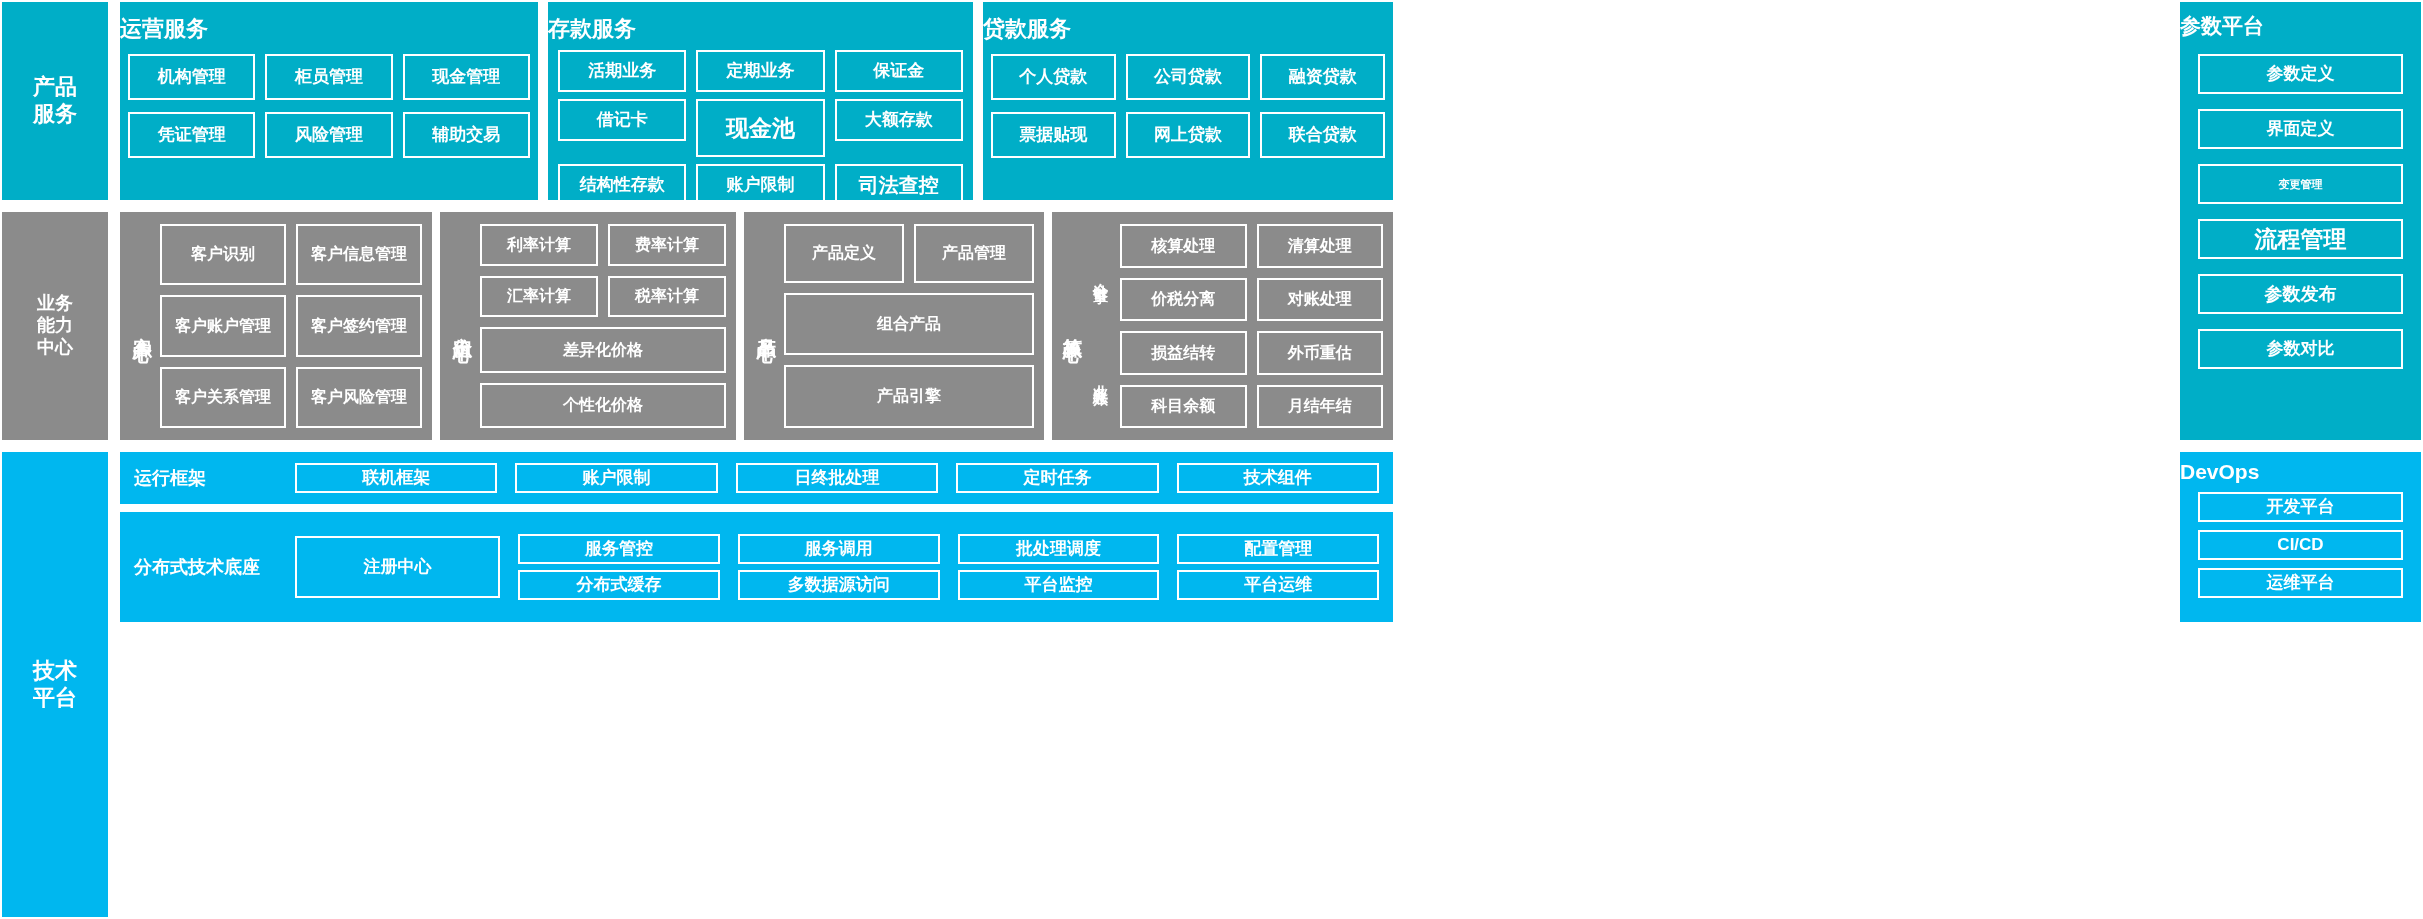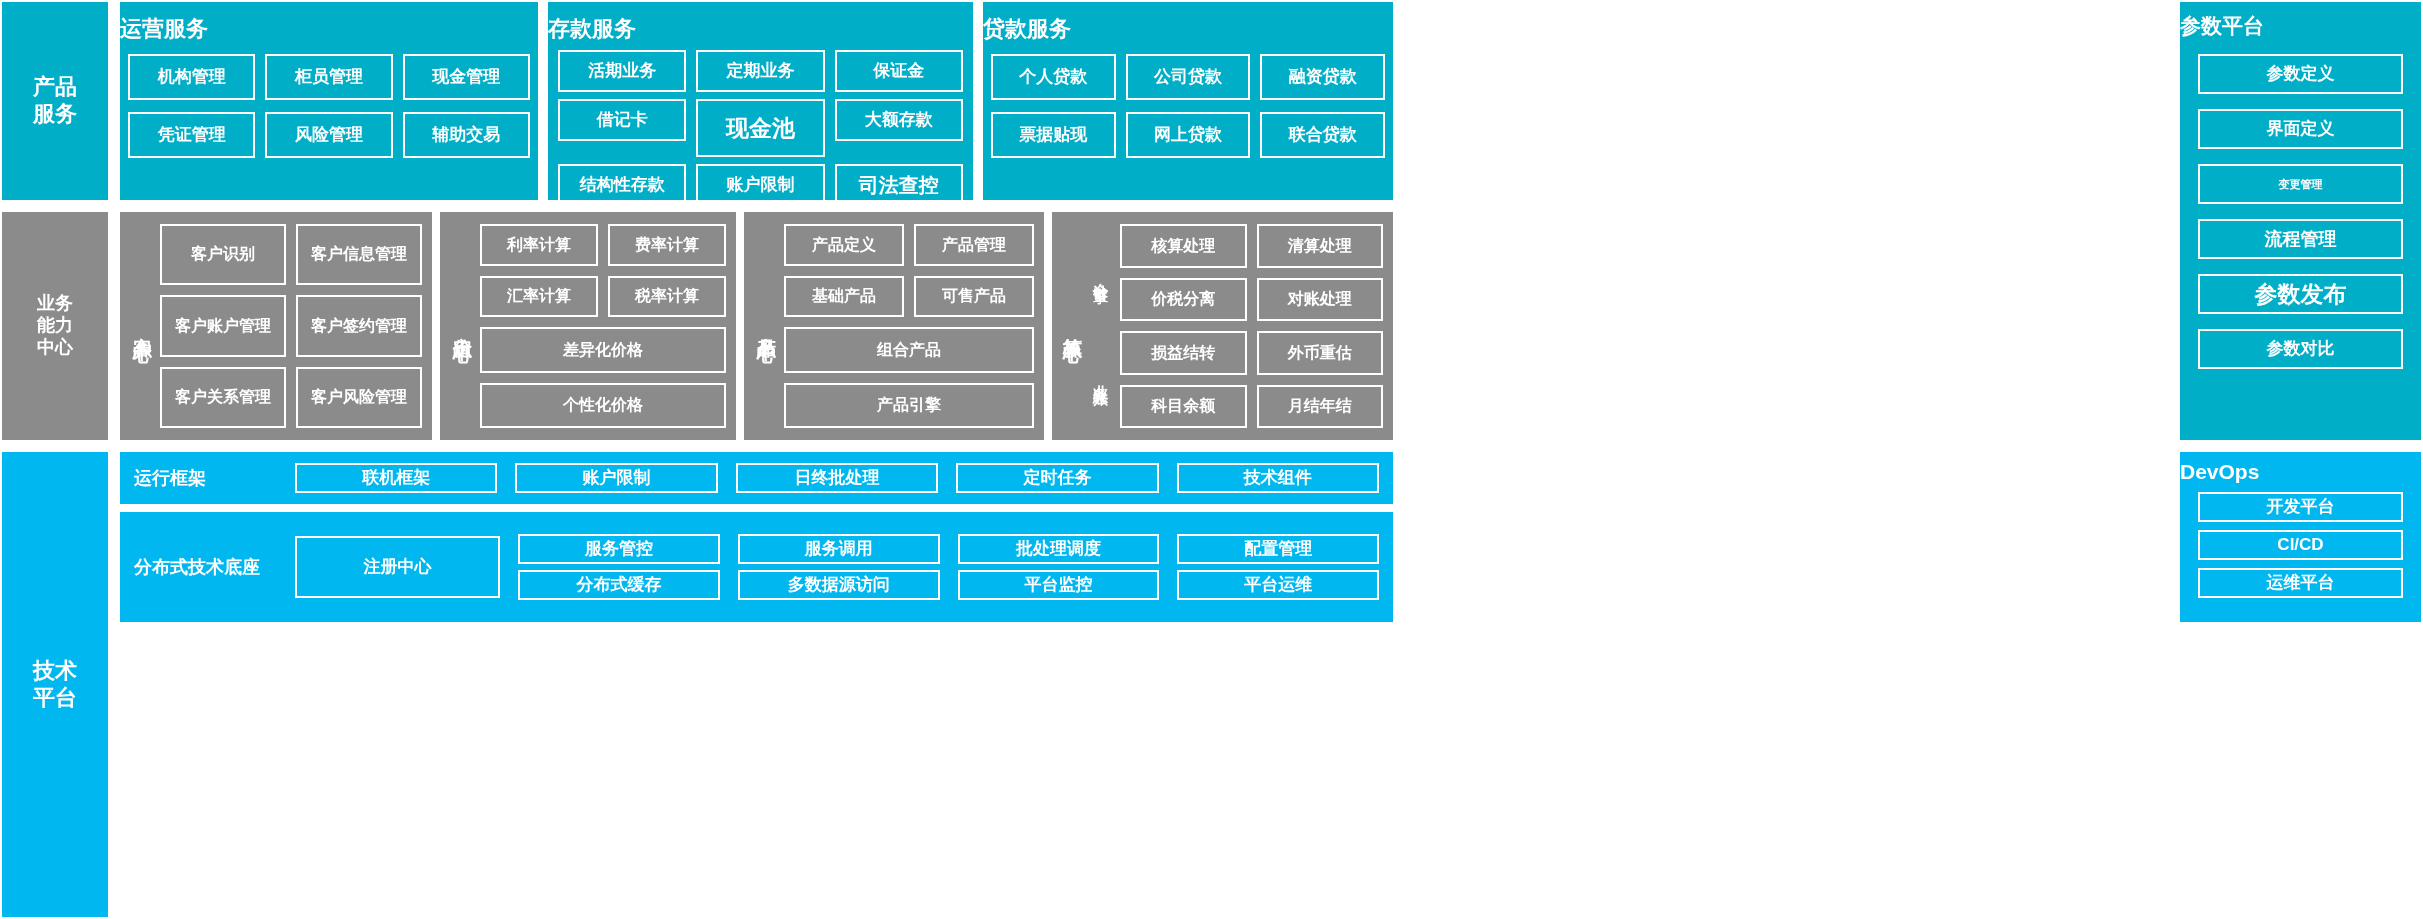--- a/index.html
+++ b/index.html
@@ -159,22 +159,22 @@
       </div>
     </div>
   </div>
 
   <div class="group cyan" id="grpParam">
     <div class="group-title" style="font-size:21px;padding-top:10px;">参数平台</div>
     <div style="display:flex;flex-direction:column;gap:15px;padding:14px 18px 0 18px;">
       <div class="tile" style="height:40px;font-size:17px">参数定义</div>
       <div class="tile" style="height:40px;font-size:17px">界面定义</div>
       <div class="tile" style="height:40px;font-size:11px">变更管理</div>
-      <div class="tile" style="height:40px;font-size:18px">流程管理</div>
-      <div class="tile" style="height:40px;font-size:23px">参数发布</div>
+      <div class="tile" style="height:40px;font-size:23px">流程管理</div>
+      <div class="tile" style="height:40px;font-size:18px">参数发布</div>
       <div class="tile" style="height:40px;font-size:17px">参数对比</div>
     </div>
   </div>
 
   <div class="rail gray" id="bizRail">
     <div>
       <div>业务</div>
       <div>能力</div>
       <div>中心</div>
     </div>
@@ -218,24 +218,20 @@
     </div>
   </div>
 
   <div class="group gray" id="grpProduct">
     <div style="display:flex;height:100%;padding:12px 10px 12px 6px;box-sizing:border-box;">
       <div class="vlabel" style="width:34px;font-size:19px;">产品中心</div>
       <div style="flex:1;display:flex;flex-direction:column;gap:10px;">
         <div style="display:flex;gap:10px;flex:1;">
           <div class="tile r2-tile" style="flex:1">产品定义</div>
           <div class="tile r2-tile" style="flex:1">产品管理</div>
-        </div>
-        <div style="display:flex;gap:10px;flex:1;">
-          <div class="tile r2-tile" style="flex:1">基础产品</div>
-          <div class="tile r2-tile" style="flex:1">可售产品</div>
         </div>
         <div class="tile r2-tile" style="flex:1">组合产品</div>
         <div class="tile r2-tile" style="flex:1">产品引擎</div>
       </div>
     </div>
   </div>
 
   <div class="group gray" id="grpAccounting">
     <div style="display:flex;height:100%;padding:12px 10px 12px 6px;box-sizing:border-box;">
       <div class="vlabel" style="width:30px;font-size:19px;">核算中心</div>

